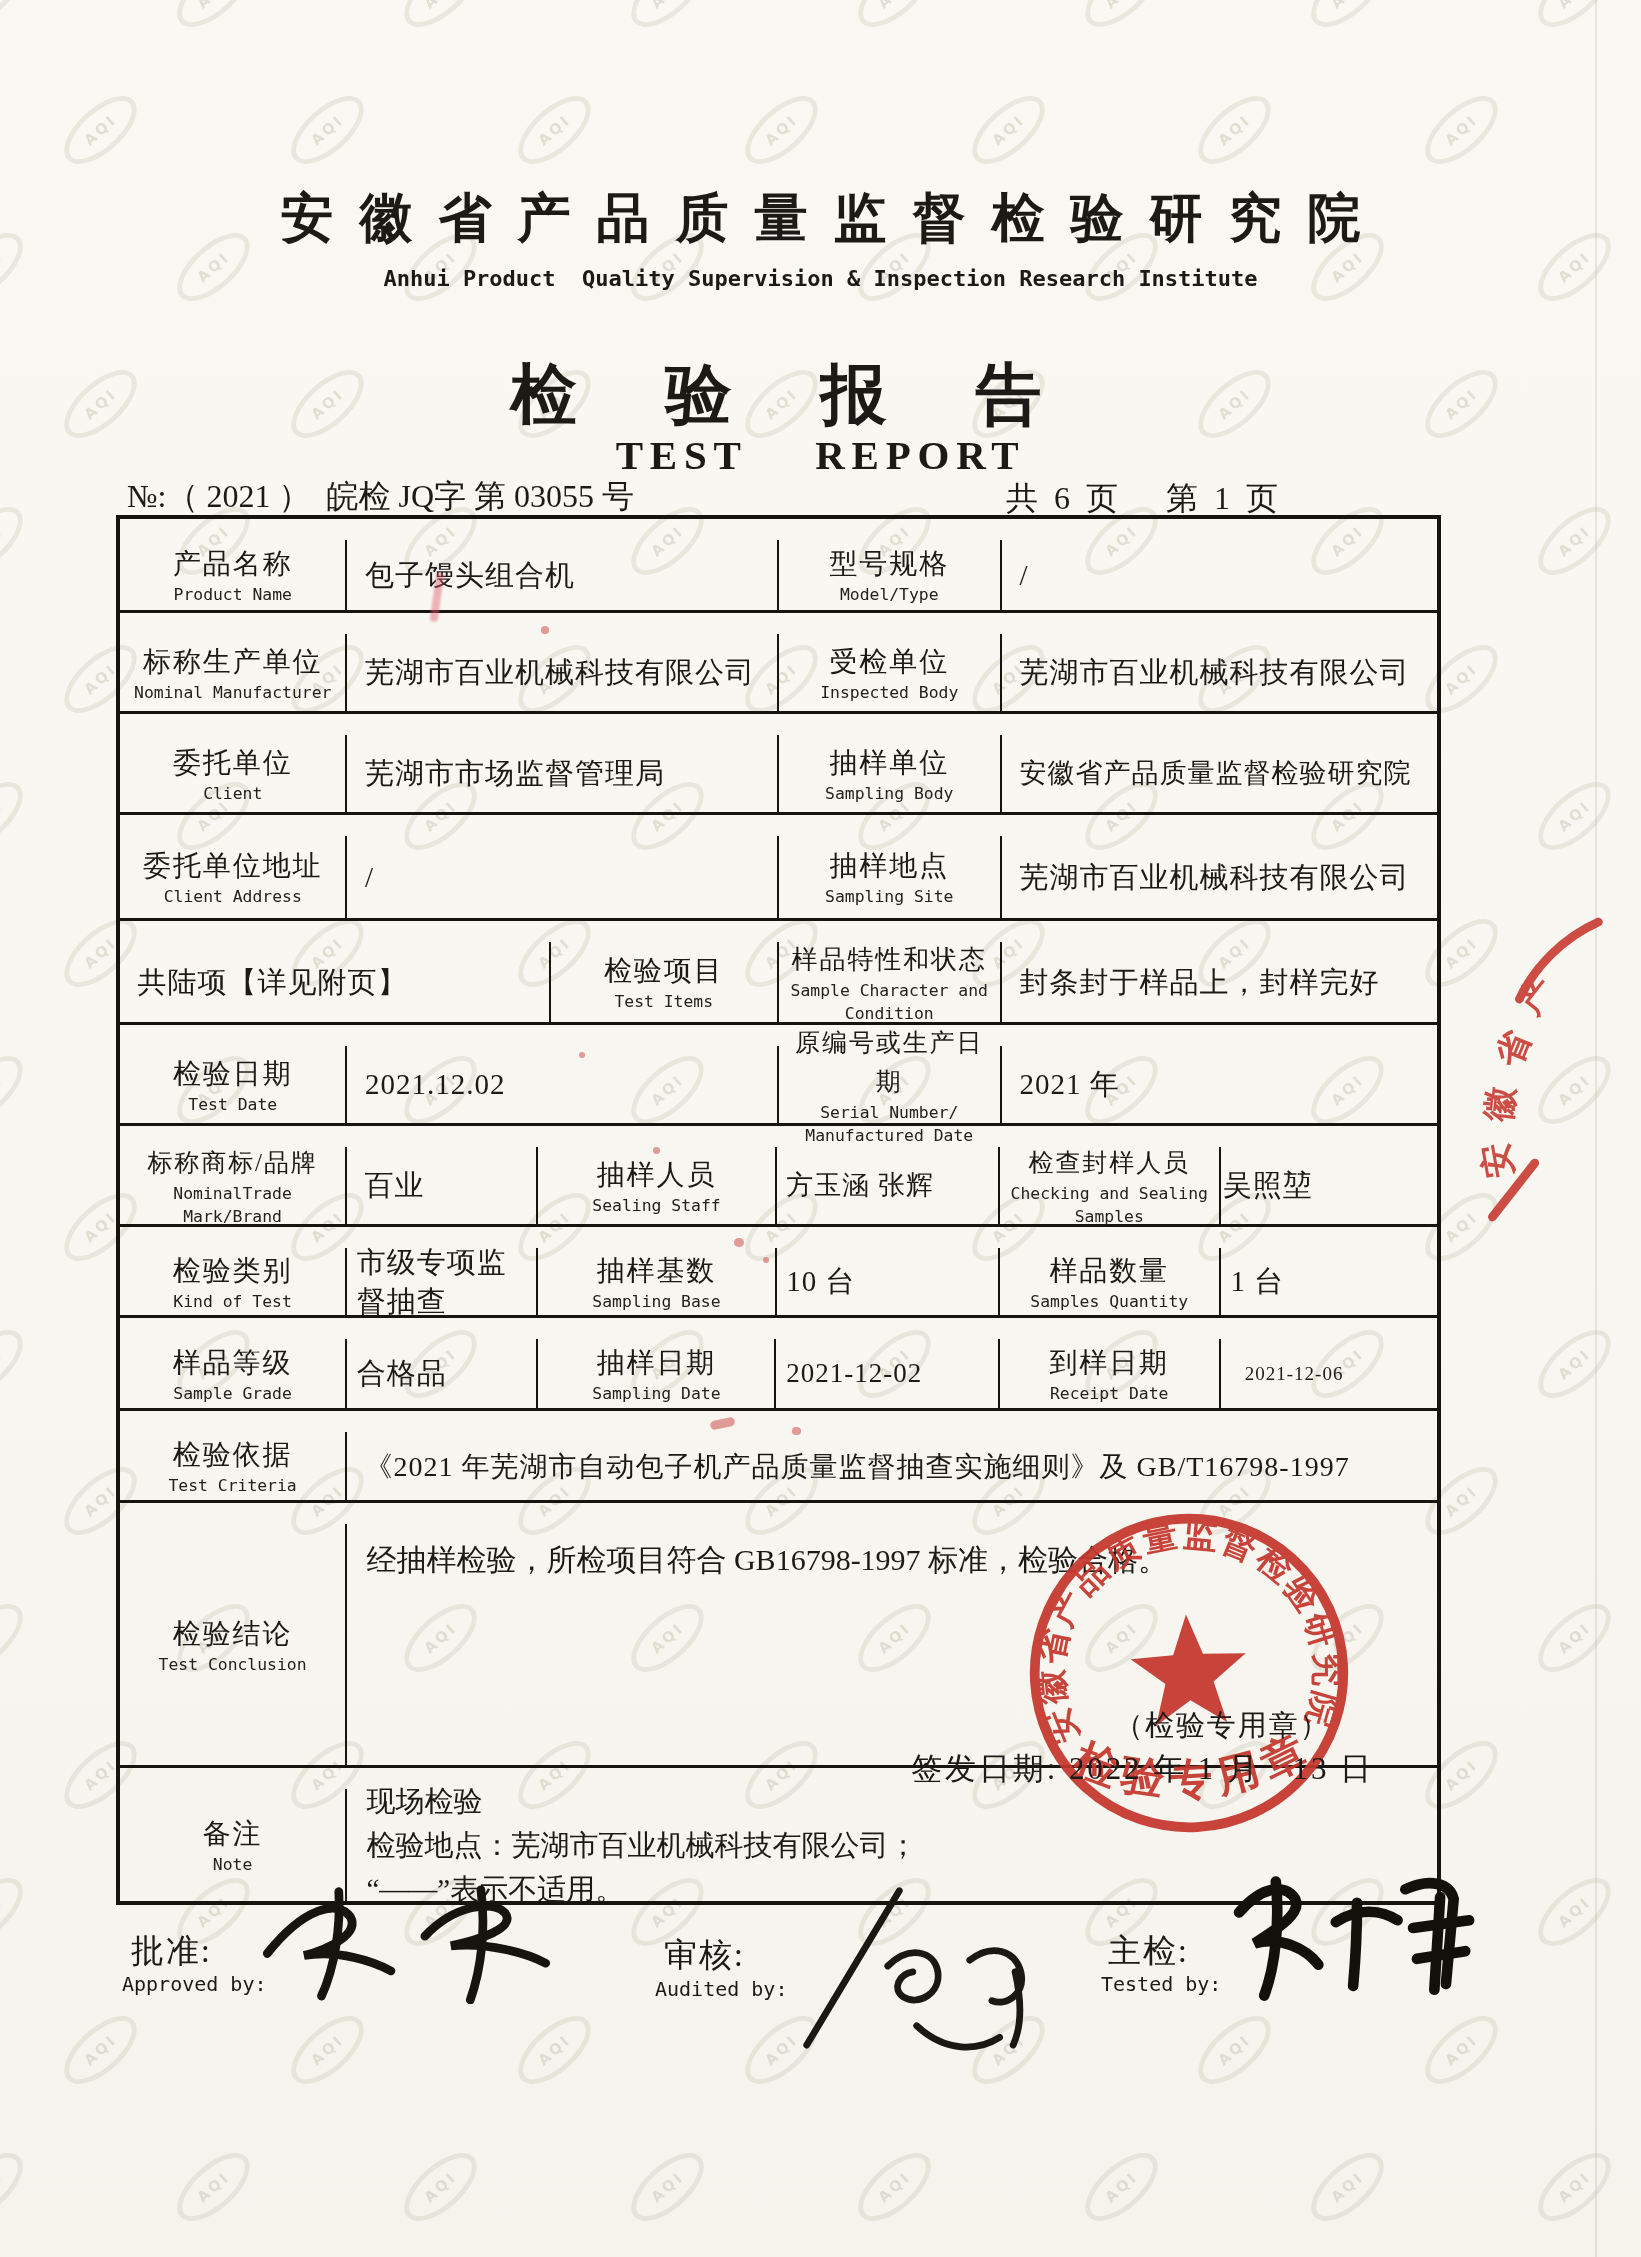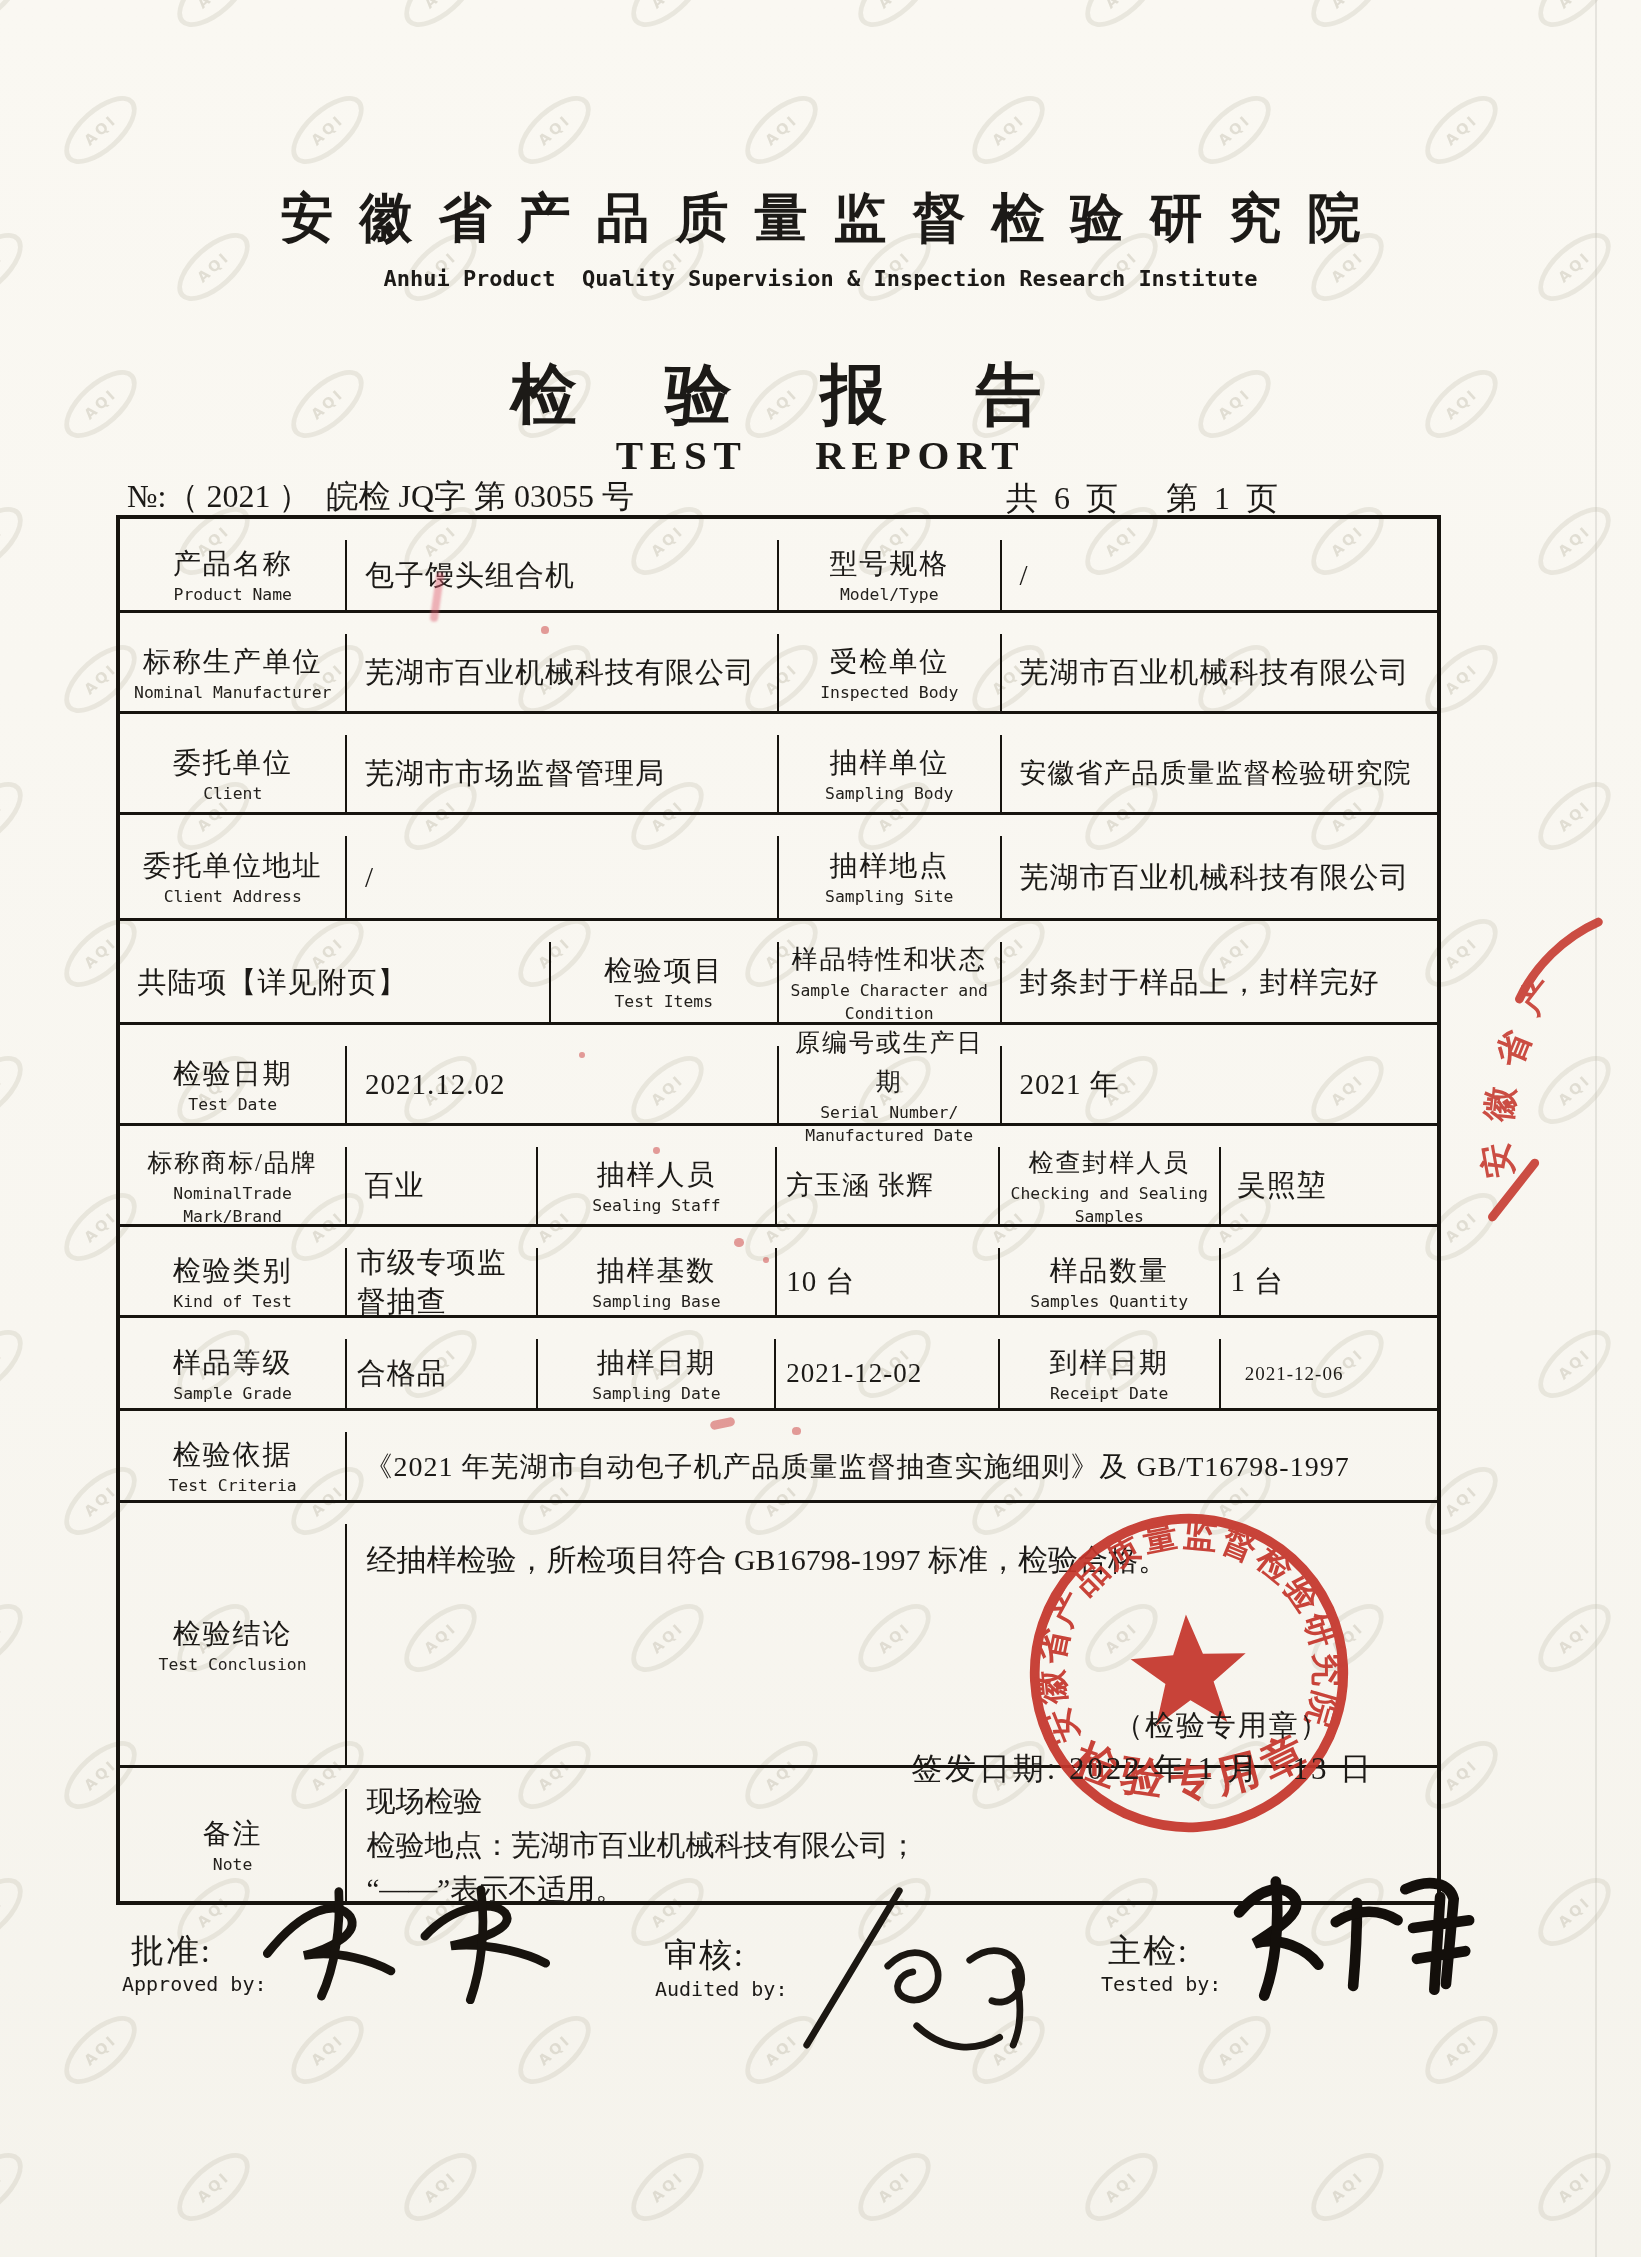--- a/index.html
+++ b/index.html
@@ -345,21 +345,21 @@
       <div class="cell value s2">百业</div>
       <div class="cell label s3">
         <div class="cn">抽样人员</div>
         <div class="en">Sealing Staff</div>
       </div>
       <div class="cell value s4" style="padding-left:9.7px;font-size:27px">方玉涵 张辉</div>
       <div class="cell label s5">
         <div class="cn" style="font-size:25px">检查封样人员</div>
         <div class="en">Checking and Sealing Samples</div>
       </div>
-      <div class="cell value s6 last" style="padding-left:16px">吴照堃</div>
+      <div class="cell value s6 last" style="padding-left:2px">吴照堃</div>
     </div>
 
     <div class="row" style="height:91px">
       <div class="cell label w1">
         <div class="cn">检验类别</div>
         <div class="en">Kind of Test</div>
       </div>
       <div class="cell value s2" style="padding-left:9.7px;line-height:39px">市级专项监督抽查</div>
       <div class="cell label s3">
         <div class="cn">抽样基数</div>

